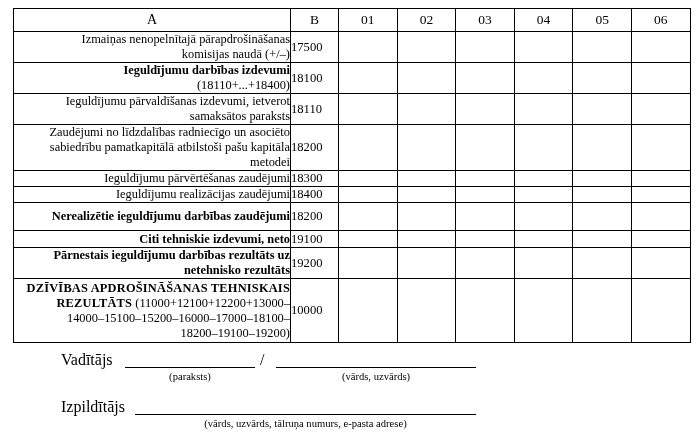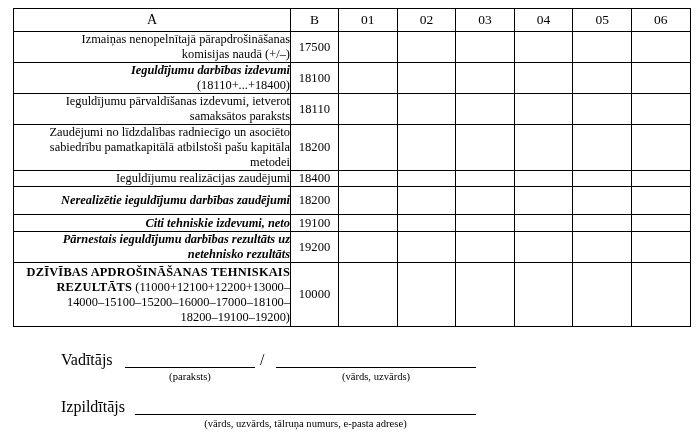--- a/index.html
+++ b/index.html
@@ -61,28 +61,28 @@
   tr.head th.h-a { font-size: 14px; }
 
   
   td.cell-a {
     padding: 2px 4px 2px 6px;
     font-size: 12.4px;
     line-height: 1.21;
     text-align: right;
   }
   td.cell-b {
-    text-align: center;
+    text-align: left;
     font-size: 12.6px;
     margin-top: 16px;
   }
   td.cell-n { }
 
   
-  .b { font-weight: bold; font-style: italic; }
+  .b { font-weight: bold; }
   .caps-b { font-weight: bold; letter-spacing: 0.2px; }
 
   
   tr.sep-top > td { border-top: 1.7px solid #000; }
 
   
   .sig-block {
     position: absolute;
     left: 0;
     top: 348px;
@@ -218,20 +218,32 @@
           </td>
           <td class="cell-b">18200</td>
           <td class="cell-n"></td>
           <td class="cell-n"></td>
           <td class="cell-n"></td>
           <td class="cell-n"></td>
           <td class="cell-n"></td>
           <td class="cell-n"></td>
         </tr>
 
+        <tr style="height:16px">
+          <td class="cell-a">
+            <div>Ieguldījumu pārvērtēšanas zaudējumi</div>
+          </td>
+          <td class="cell-b">18300</td>
+          <td class="cell-n"></td>
+          <td class="cell-n"></td>
+          <td class="cell-n"></td>
+          <td class="cell-n"></td>
+          <td class="cell-n"></td>
+          <td class="cell-n"></td>
+        </tr>
 
         <tr style="height:16px">
           <td class="cell-a">
             <div>Ieguldījumu realizācijas zaudējumi</div>
           </td>
           <td class="cell-b">18400</td>
           <td class="cell-n"></td>
           <td class="cell-n"></td>
           <td class="cell-n"></td>
           <td class="cell-n"></td>

